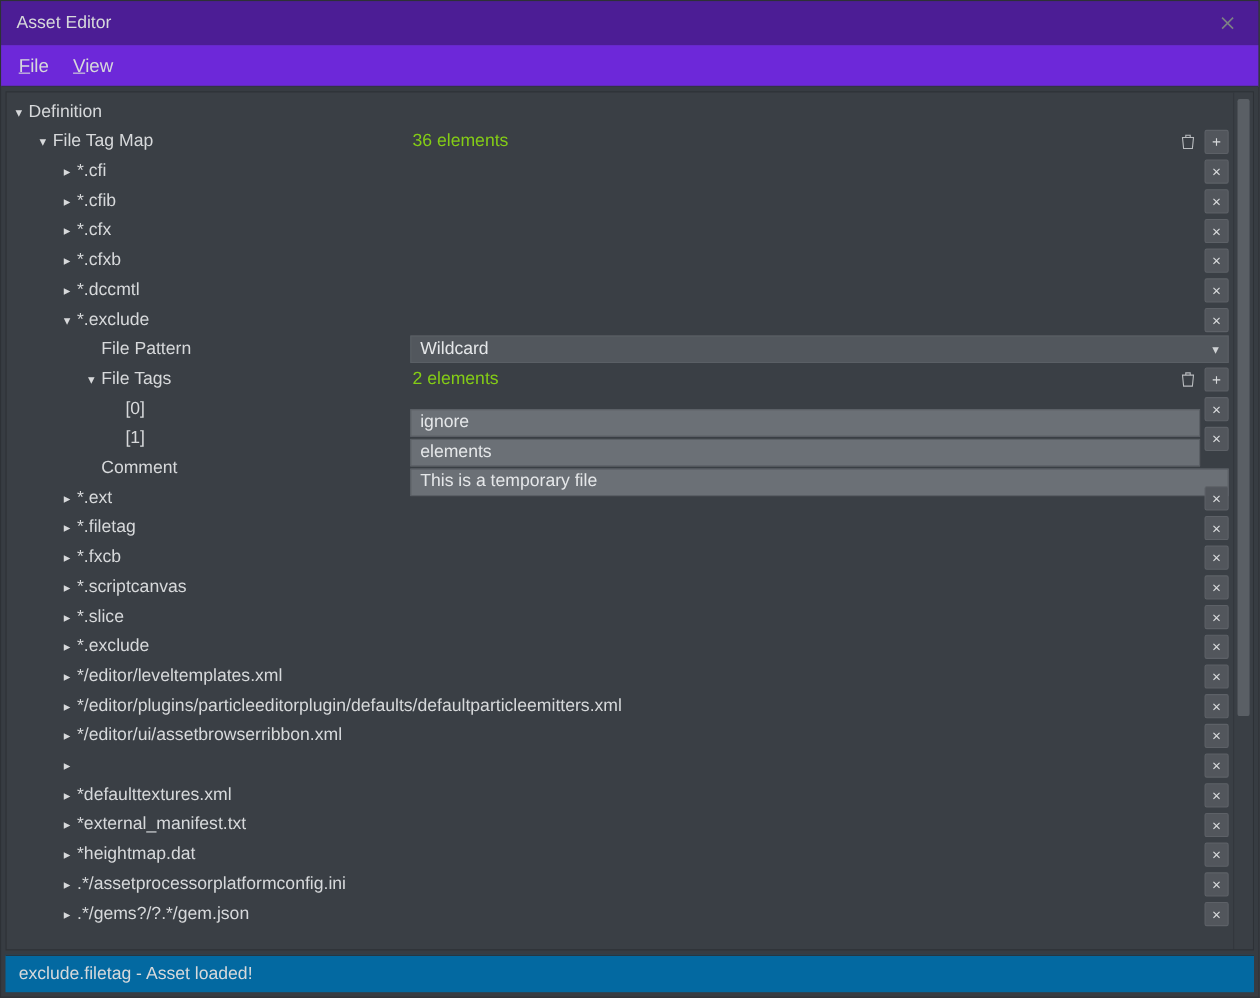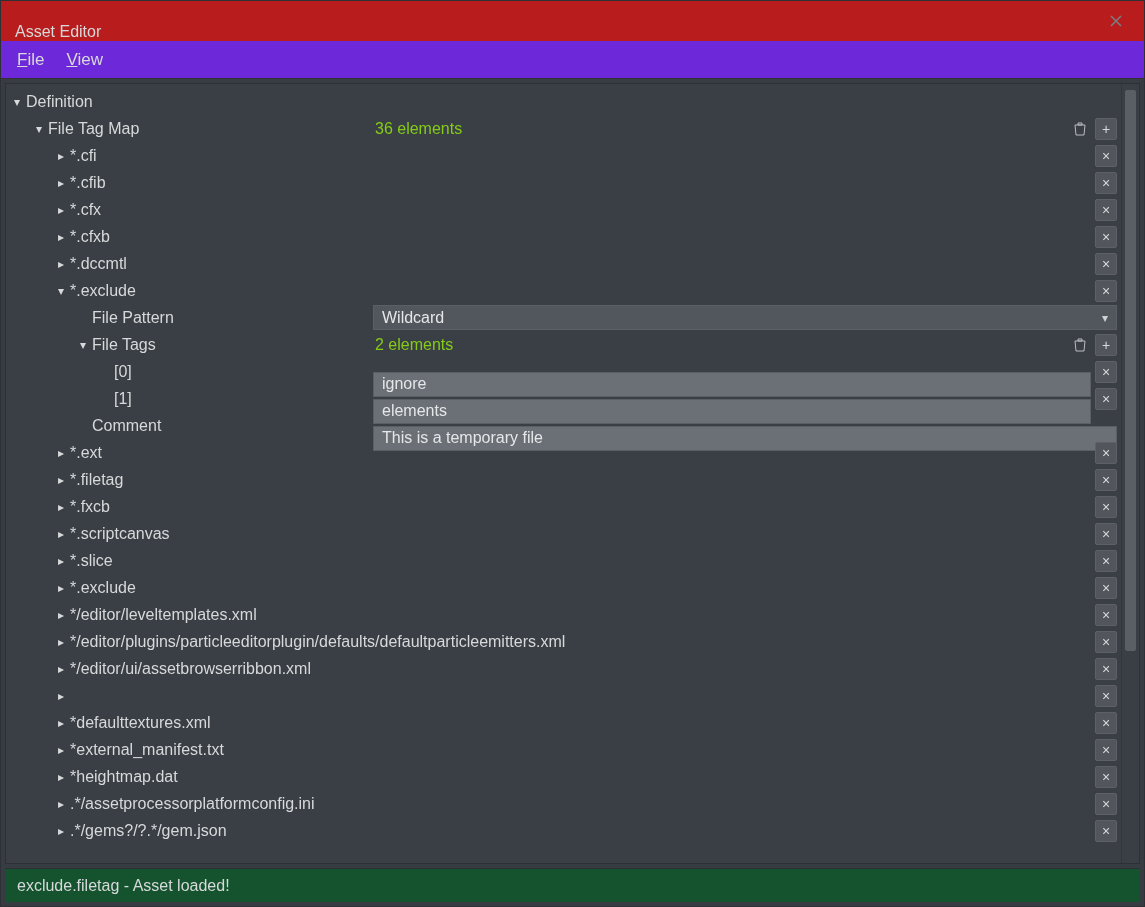--- a/index.html
+++ b/index.html
@@ -14,23 +14,23 @@
   .window {
     width: 100%; height: 100%;
     display: flex; flex-direction: column;
     border: 1px solid #2d3136;
     background: #373c42;
   }
 
   
   .titlebar {
     height: 40px;
-    display: flex; align-items: flex-end;
+    display: flex; align-items: center;
     padding: 0 8px;
-    background: #b91c1c;
+    background: #4c1d95;
   }
   .titlebar .title {
     flex: 1;
     font-size: 16px;
     color: #d7d9db;
     padding-left: 6px;
   }
   .titlebar .close-btn {
     width: 40px; height: 40px;
     display: flex; align-items: center; justify-content: center;
@@ -166,21 +166,21 @@
   .value-slot.rightside {
     width: auto;
     margin-left: auto;
     gap: 4px;
     display: flex;
   }
 
   
   .statusbar {
     height: 34px;
-    background: #14532d;
+    background: #0369a1;
     border-top: 1px solid #2d3136;
     display: flex; align-items: center;
     padding: 0 12px;
     margin: 0 4px 4px 4px;
   }
 
   svg { display: block; }
 </style>
 </head>
 <body>

